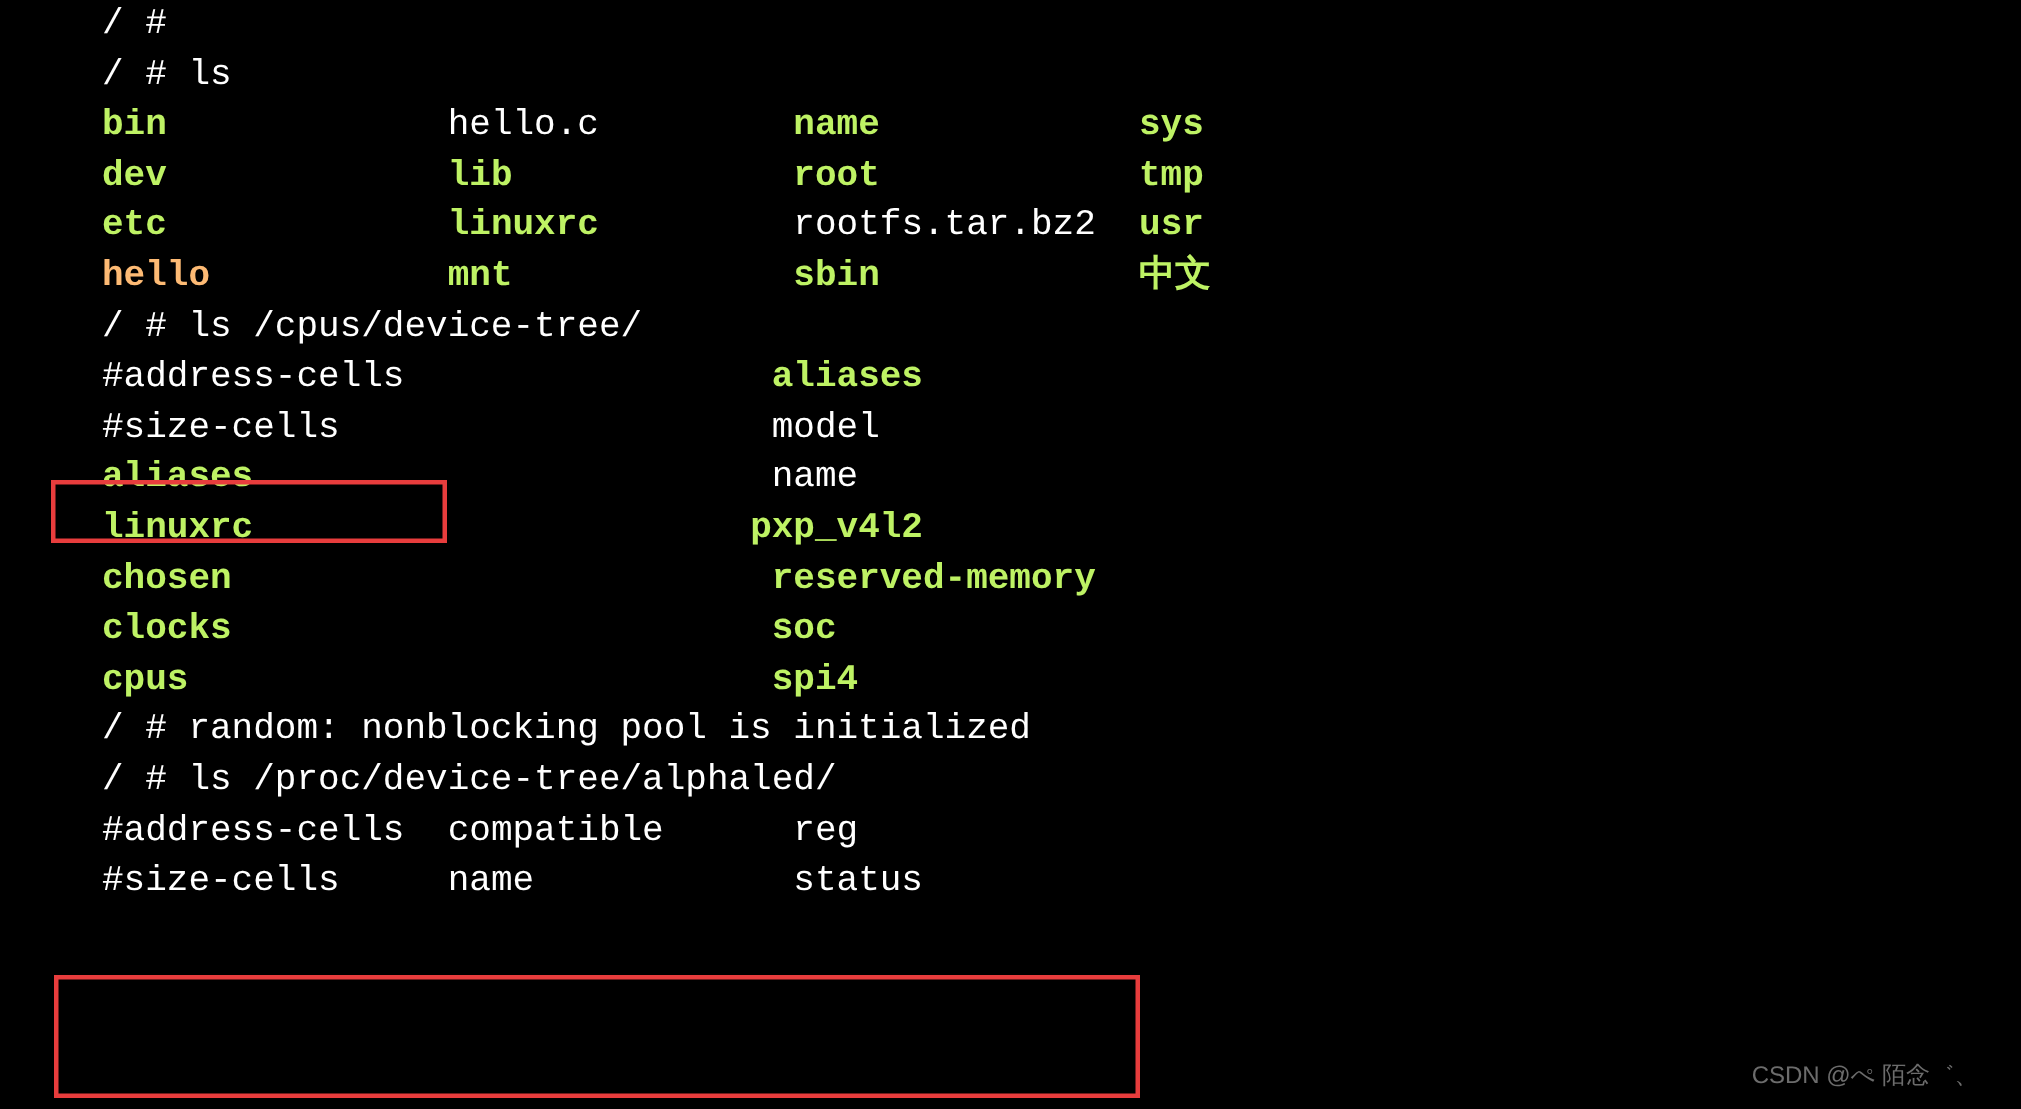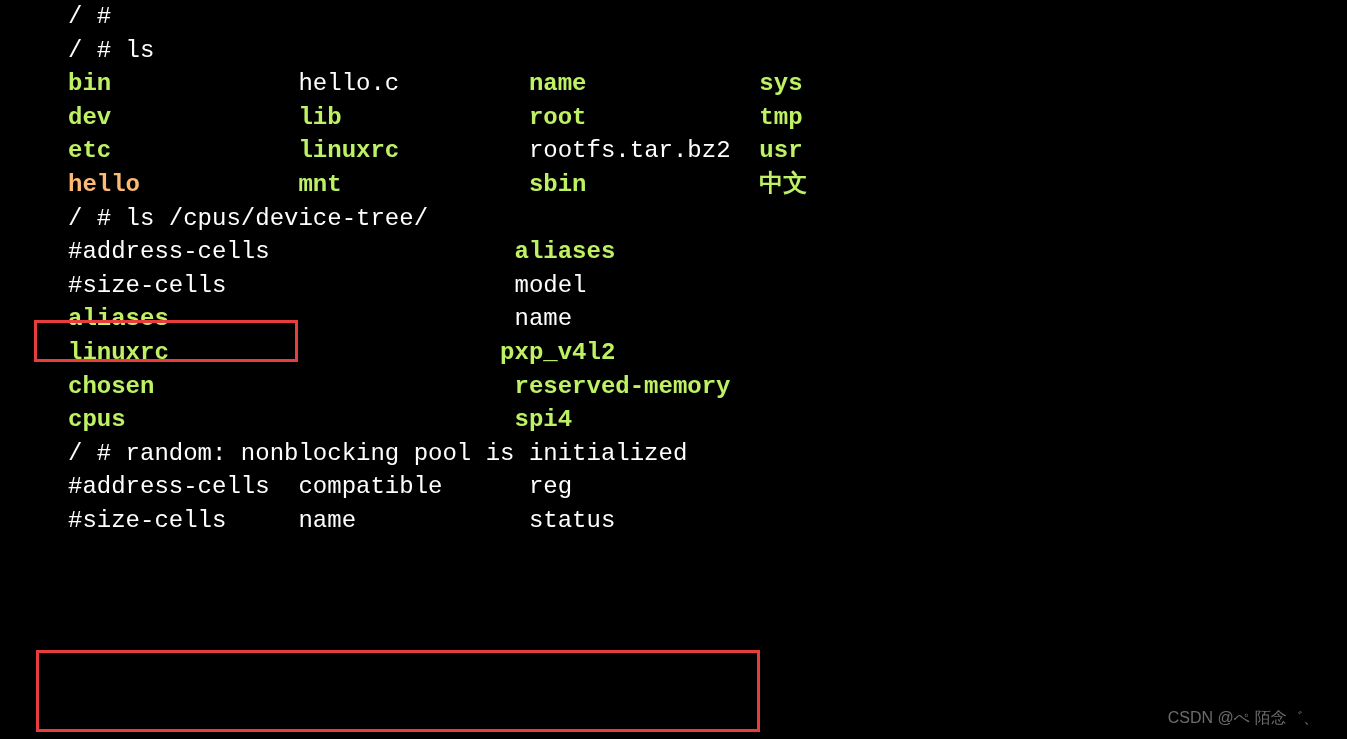--- a/index.html
+++ b/index.html
@@ -65,24 +65,26 @@
   <div class="line"><span class="cyan">etc</span><span class="white">             </span><span class="cyan">linuxrc</span><span class="white">         </span><span class="white">rootfs.tar.bz2</span><span class="white">  </span><span class="cyan">usr</span></div>
   <div class="line"><span class="green">hello</span><span class="white">           </span><span class="cyan">mnt</span><span class="white">             </span><span class="cyan">sbin</span><span class="white">            </span><span class="cyan">中文</span></div>
 
   <div class="line white">/ # ls /cpus/device-tree/</div>
 
   <div class="line"><span class="white">#address-cells</span><span>                 </span><span class="cyan">aliases</span></div>
   <div class="line"><span class="white">#size-cells</span><span>                    </span><span class="white">model</span></div>
   <div class="line"><span class="cyan">aliases</span><span>                        </span><span class="white">name</span></div>
   <div class="line"><span class="cyan">linuxrc</span><span>                       </span><span class="cyan">pxp_v4l2</span></div>
   <div class="line"><span class="cyan">chosen</span><span>                         </span><span class="cyan">reserved-memory</span></div>
+  <div class="line"><span class="cyan">clocks</span><span>                         </span><span class="cyan">soc</span></div>
   <div class="line"><span class="cyan">cpus</span><span>                           </span><span class="cyan">spi4</span></div>
 
   <div class="line white">/ # random: nonblocking pool is initialized</div>
   <div class="line white"></div>
+  <div class="line white">/ # ls /proc/device-tree/alphaled/</div>
 
   <div class="line white"><span>#address-cells</span><span>  </span><span>compatible</span><span>      </span><span>reg</span></div>
   <div class="line white"><span>#size-cells</span><span>     </span><span>name</span><span>            </span><span>status</span></div>
 
 </div>
 
 <div class="box-red-1"></div>
 <div class="box-red-2"></div>
 
 <div class="watermark">CSDN @ぺ 陌念゛、</div>

